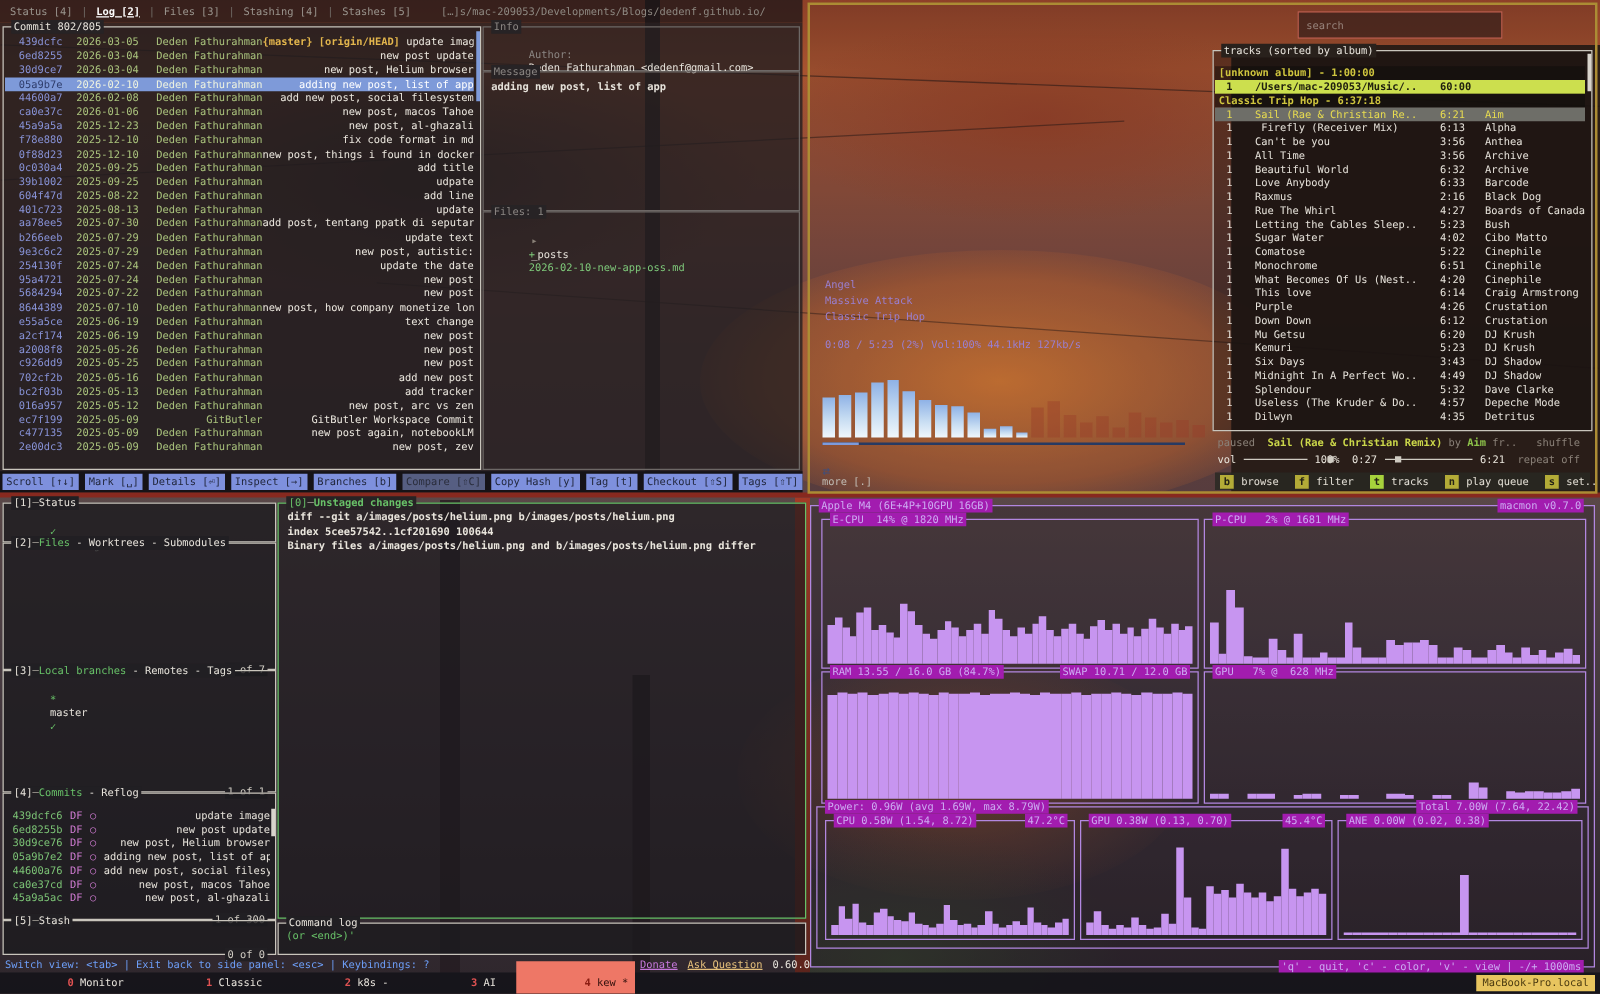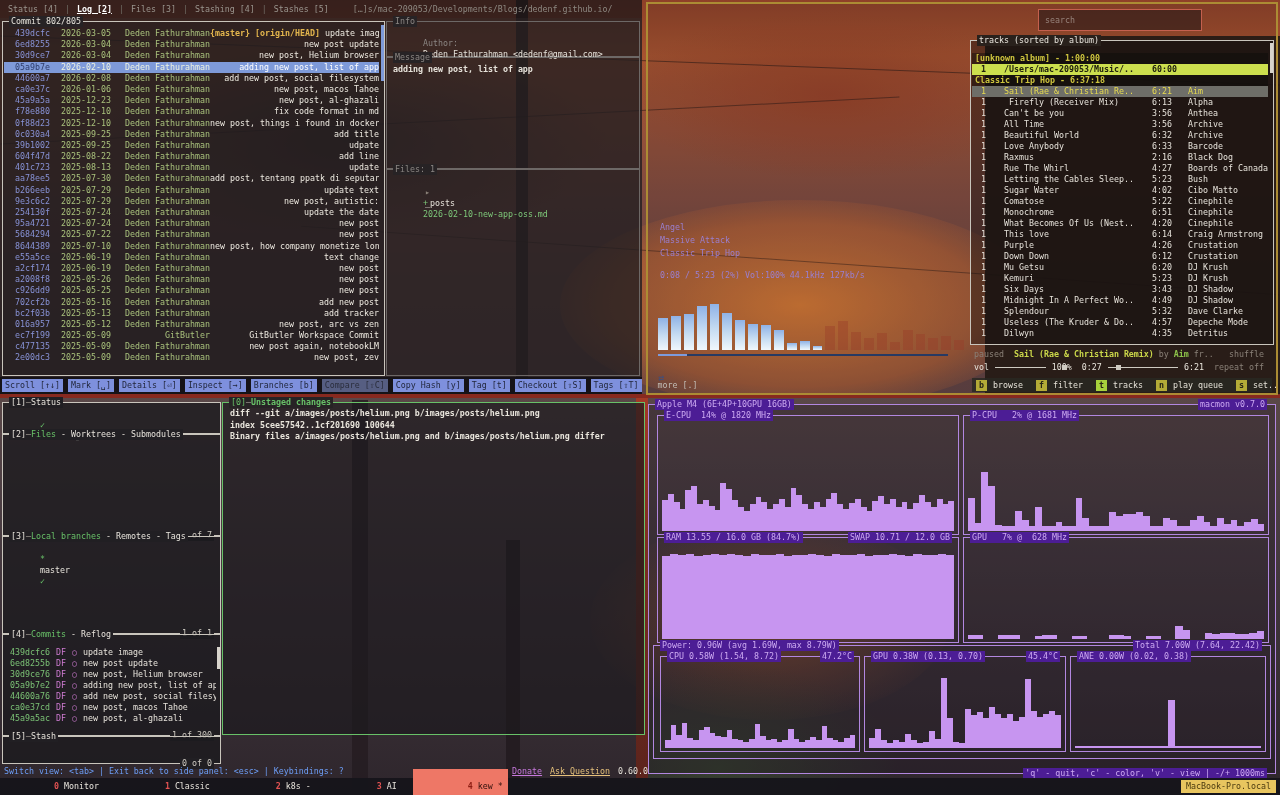--- a/index.html
+++ b/index.html
@@ -120,21 +120,21 @@
   .kkey{background:#b3ab37;color:#262416;padding:0 3px;height:11px;line-height:11px;margin-right:6px;font-weight:bold;}
   .kkey.active{background:#a6d23c;}
   .klabel{color:#e4e0d6;margin-right:13px;white-space:pre;}
 
   
   .lgp{background:rgba(28,26,30,.80);border-color:#c9c5bc;}
   .lgp .ptitle{background:#211f23;}
   #lg-status{left:2px;top:402px;width:217px;height:30px;}
   #lg-files{left:2px;top:434px;width:217px;height:100px;}
   #lg-branches{left:2px;top:536px;width:217px;height:96px;}
-  #lg-commits{left:2px;top:634px;width:217px;height:100px;}
+  #lg-commits{left:2px;top:634px;width:217px;height:100px;text-align:right;}
   #lg-stash{left:2px;top:736px;width:217px;height:26px;}
   #lg-main{left:222px;top:402px;width:421px;height:331px;background:rgba(28,26,30,.70);}
   #lg-cmdlog{left:222px;top:738px;width:421px;height:24px;background:rgba(28,26,30,.80);}
   .lgrowtext{position:absolute;left:7px;top:6px;white-space:pre;}
   .ftree{position:absolute;left:0;top:7px;right:4px;}
   .frow{height:11.5px;line-height:11.5px;white-space:pre;overflow:hidden;padding-left:calc(7px + var(--ind,0)*11px);}
   .frow .arrow{color:#d0ccc3;margin-right:4px}
   .lgc{position:absolute;left:0;top:12px;right:4px;}
   .lgcrow{height:11px;line-height:11px;white-space:pre;display:flex;overflow:hidden;}
   .lgcrow .h{flex:none;color:#7bc275;margin-left:7px;}
@@ -145,21 +145,21 @@
   .diffline{height:11.6px;line-height:11.6px;white-space:pre;font-weight:bold;color:#e9e5dc;overflow:hidden;}
   #lg-bar{position:absolute;left:4px;top:766px;width:644px;height:13px;display:flex;white-space:pre;}
   #lg-bar .hint{color:#6d9ef7;}
   #lg-bar .sp{flex:1}
   #lg-bar .donate{color:#c678dd;text-decoration:underline;margin-right:8px;padding-left:12px;}
   #lg-bar .ask{color:#e5c07b;text-decoration:underline;margin-right:8px;}
   #lg-bar .ver{color:#e6e2da;}
 
   
   #macmon{left:648px;top:404px;width:626px;height:368px;background:rgba(26,20,30,.30);}
-  #macmon .ptitle,.mbox .ptitle,.mlab{background:#4c1d95;color:#cdaaf2;}
+  #macmon .ptitle,.mbox .ptitle,.mlab{background:#a21caf;color:#cdaaf2;}
   .mbox{position:absolute;border:1px solid #b287e0;}
   .mlab{position:absolute;padding:0 2px;white-space:pre;color:#cdaaf2;}
   .hist{position:absolute;left:4px;right:4px;bottom:3px;top:13px;display:flex;align-items:flex-end;}
   .hist .bar{flex:1;background:#c795f0;}
   #mm-ecpu{left:8px;top:10px;width:300px;height:118px;}
   #mm-pcpu{left:314px;top:10px;width:304px;height:118px;}
   #mm-ram{left:8px;top:132px;width:300px;height:104px;}
   #mm-gpu{left:314px;top:132px;width:304px;height:104px;}
   #mm-power{left:4px;top:240px;width:616px;height:112px;}
   #mm-pcpu2{left:6px;top:10px;width:198px;height:94px;}
@@ -936,20 +936,24 @@
   <div id="lg-main" class="panel green">
     <span class="ptitle"><span class="green">[0]</span><span class="dash">─</span><span class="green" style="font-weight:bold">Unstaged changes</span></span>
     <div class="difflines">
 
     <div class="diffline">diff --git a/images/posts/helium.png b/images/posts/helium.png</div>
         <div class="diffline">index 5cee57542..1cf201690 100644</div>
         <div class="diffline">Binary files a/images/posts/helium.png and b/images/posts/helium.png differ</div>
       </div>
   </div>
 
+  <div id="lg-cmdlog" class="panel lgp">
+    <span class="ptitle">Command log</span>
+    <div class="abs pre green" style="left:6px;top:4px">(or &lt;end&gt;)'</div>
+  </div>
 
   <div id="lg-bar">
     <span class="hint pre">Switch view: &lt;tab&gt; | Exit back to side panel: &lt;esc&gt; | Keybindings: ?</span>
     <span class="sp"></span>
     <span class="donate">Donate</span>
     <span class="ask">Ask Question</span>
     <span class="ver">0.60.0</span>
   </div>
 
   <div id="macmon" class="panel purple">

